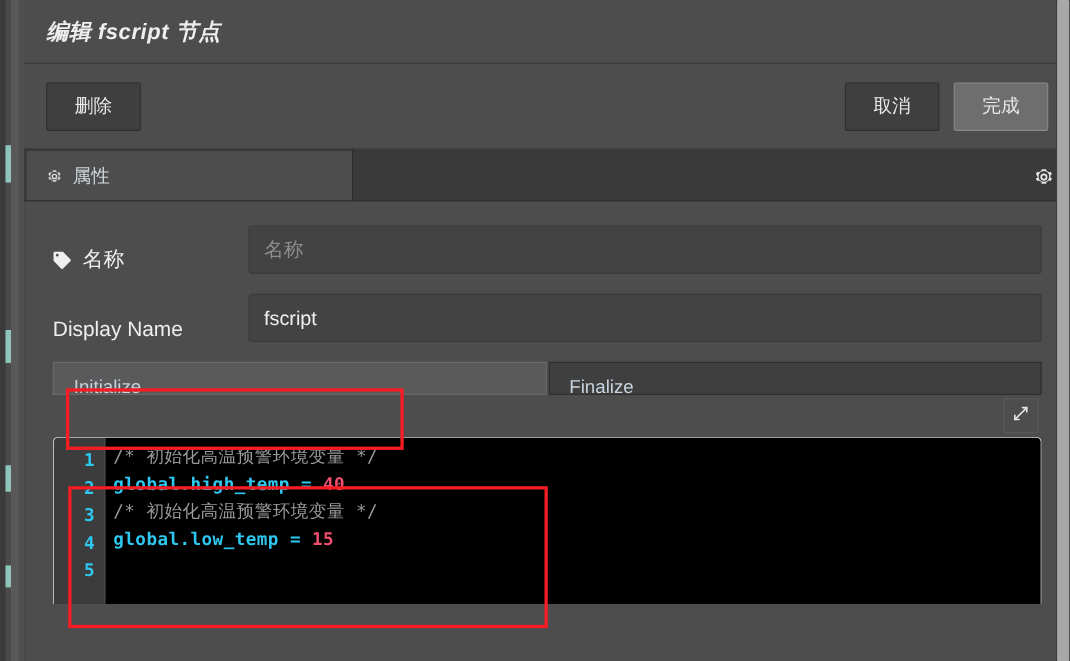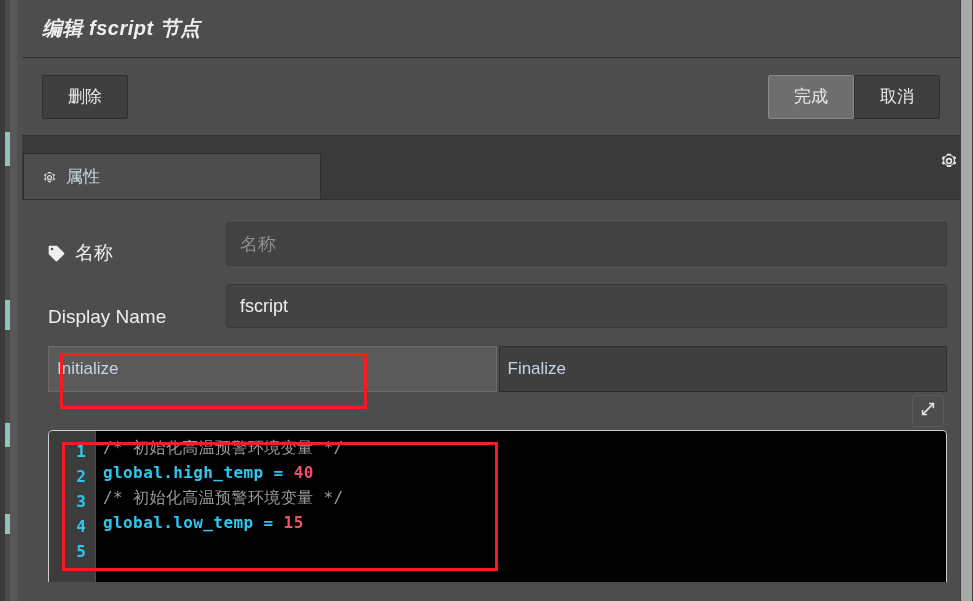--- a/index.html
+++ b/index.html
@@ -95,21 +95,21 @@
     box-sizing: border-box;
     cursor: pointer;
     user-select: none;
   }
   .btn.primary { background: #6e6e6e; border-color: #8a8a8a; }
   #actionbar .spacer { flex: 1 1 auto; }
   #cancel-button { margin-right: 13px; }
 
   
   #tabbar {
-    height: 64px;
+    height: 47px;
     background: #3a3a3a;
     border-bottom: 1px solid #2f2f2f;
     display: flex;
     align-items: flex-end;
     box-sizing: border-box;
     position: relative;
   }
   #tab-properties {
     margin-left: 1px;
     width: 298px;
@@ -174,28 +174,28 @@
   .field::placeholder { color: #8e8e8e; }
 
   
   #codetabs {
     display: flex;
     margin-top: 14px;
     gap: 2px;
   }
   .codetab {
     flex: 1 1 0;
-    height: 46px;
+    height: 30px;
     line-height: 44px;
     background: #3f3f3f;
     border: 1px solid #2e2e2e;
     box-sizing: border-box;
     color: #c7d4e0;
     font-size: 17px;
-    padding-left: 8px;
+    padding-left: 18px;
     cursor: pointer;
     user-select: none;
   }
   .codetab.active { background: #5a5a5a; border-color: #6a6a6a; }
 
   
   #editor-toolbar {
     height: 38px;
     display: flex;
     justify-content: flex-end;
@@ -301,22 +301,22 @@
 
 <div id="dialog">
 
   <div id="titlebar">
     <div id="dialog-title">编辑 fscript 节点</div>
   </div>
 
   <div id="actionbar">
     <div class="btn" id="delete-button">删除</div>
     <div class="spacer"></div>
+    <div class="btn" id="cancel-button">取消</div>
     <div class="btn primary" id="done-button">完成</div>
-    <div class="btn" id="cancel-button">取消</div>
   </div>
 
   <div id="tabbar">
     <div id="tab-properties">
       <span class="gear">
         <svg width="15" height="15" viewBox="0 0 16 16" aria-hidden="true">
           <path fill="#d8d8d8" d="M8 5.2A2.8 2.8 0 1 0 8 10.8 2.8 2.8 0 0 0 8 5.2zm0 4.2a1.4 1.4 0 1 1 0-2.8 1.4 1.4 0 0 1 0 2.8z"></path>
           <path fill="#d8d8d8" d="M14 9.1l-1.2-.5c.05-.35.08-.72.08-1.1s-.03-.75-.08-1.1L14 5.9l-1.1-2-1.25.45a5.6 5.6 0 0 0-1.85-1.1L9.6 2h-3.2l-.2 1.25a5.6 5.6 0 0 0-1.85 1.1L3.1 3.9 2 5.9l1.2.5c-.05.35-.8.72-.08 1.1s.3.75.08 1.1L2 9.1l1.1 2 1.25-.45a5.6 5.6 0 0 0 1.85 1.1L6.4 13h3.2l.2-1.25a5.6 5.6 0 0 0 1.85-1.1l1.25.45 1.1-2zM8 11.6A4.1 4.1 0 1 1 8 3.4a4.1 4.1 0 0 1 0 8.2z"></path>
         </svg>
       </span>

